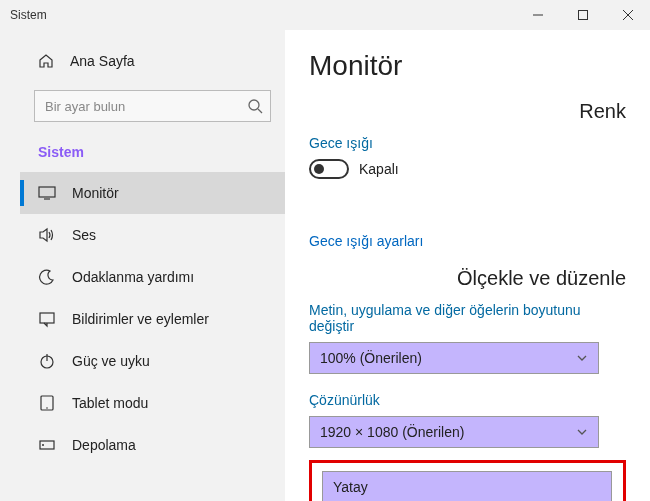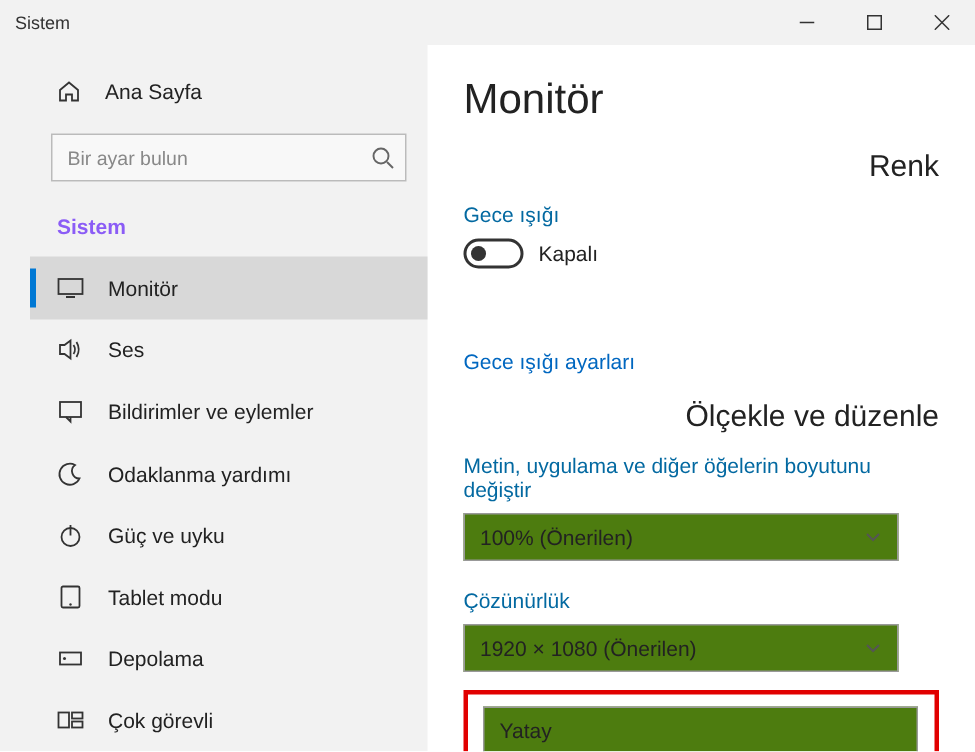--- a/index.html
+++ b/index.html
@@ -26,21 +26,21 @@
 .nav-item span { font-size: 14px; color: #222; }
 .main { flex: 1; padding: 20px 24px 0 24px; overflow: hidden; }
 h1 { font-weight: 300; font-size: 28px; color: #222; margin-bottom: 18px; }
 h2 { font-weight: 400; font-size: 20px; color: #222; margin-bottom: 12px; text-align: right; }
 .field-label { font-size: 14px; color: #0369a1; margin-bottom: 8px; }
 .toggle-row { display: flex; align-items: center; margin-bottom: 10px; }
 .toggle { width: 40px; height: 20px; border: 2px solid #333; border-radius: 10px; position: relative; margin-right: 10px; cursor: pointer; }
 .toggle-knob { width: 10px; height: 10px; border-radius: 50%; background: #333; position: absolute; left: 3px; top: 3px; }
 .toggle-row span { font-size: 14px; color: #222; }
 .link { color: #0067c0; font-size: 14px; cursor: pointer; margin-bottom: 18px; display: inline-block; margin-top: 40px; }
-.select { width: 290px; height: 32px; border: 1px solid #999; display: flex; align-items: center; justify-content: space-between; padding: 0 10px; font-size: 14px; color: #222; cursor: pointer; margin-bottom: 12px; background: #4d7c0f; }
+.select { width: 290px; height: 32px; border: 1px solid #999; display: flex; align-items: center; justify-content: space-between; padding: 0 10px; font-size: 14px; color: #222; cursor: pointer; margin-bottom: 12px; background: #c4b5fd; }
 .highlight-box { border: 3px solid #e10000; padding: 8px 10px 10px 10px; margin-top: 4px; }
 .gap { height: 6px; }
 .group { margin-bottom: 14px; }
 svg { display: block; }
 </style>
 </head>
 <body>
 
 <div class="titlebar">
   <span class="titlebar-title">Sistem</span>
@@ -99,33 +99,33 @@
           <svg width="18" height="18" viewBox="0 0 18 18">
             <path d="M2 6 H5 L9 3 V15 L5 12 H2 Z" fill="none" stroke="#333" stroke-width="1.2"></path>
             <path d="M11 6 Q13 9 11 12 M13 4 Q16 9 13 14" fill="none" stroke="#333" stroke-width="1.2"></path>
           </svg>
         </span>
       <span>Ses</span>
     </div>
     <div class="nav-item">
       <span class="icon">
           <svg width="18" height="18" viewBox="0 0 18 18">
+            <path d="M12 3 A7 7 0 1 0 15 12 A5 5 0 0 1 12 3 Z" fill="none" stroke="#333" stroke-width="1.2"></path>
+          </svg>
+        </span>
+      <span>Odaklanma yardımı</span>
+    </div>
+    <div class="nav-item">
+      <span class="icon">
+          <svg width="18" height="18" viewBox="0 0 18 18">
             <rect x="2" y="3" width="14" height="10" fill="none" stroke="#333" stroke-width="1.2"></rect>
             <path d="M6 13 L9 16 L9 13" fill="none" stroke="#333" stroke-width="1.2"></path>
           </svg>
         </span>
       <span>Bildirimler ve eylemler</span>
-    </div>
-    <div class="nav-item">
-      <span class="icon">
-          <svg width="18" height="18" viewBox="0 0 18 18">
-            <path d="M12 3 A7 7 0 1 0 15 12 A5 5 0 0 1 12 3 Z" fill="none" stroke="#333" stroke-width="1.2"></path>
-          </svg>
-        </span>
-      <span>Odaklanma yardımı</span>
     </div>
     <div class="nav-item">
       <span class="icon">
           <svg width="18" height="18" viewBox="0 0 18 18">
             <circle cx="9" cy="10" r="6" fill="none" stroke="#333" stroke-width="1.2"></circle>
             <line x1="9" y1="2" x2="9" y2="9" stroke="#333" stroke-width="1.2"></line>
           </svg>
         </span>
       <span>Güç ve uyku</span>
     </div>
@@ -139,30 +139,20 @@
       <span>Tablet modu</span>
     </div>
     <div class="nav-item">
       <span class="icon">
           <svg width="18" height="18" viewBox="0 0 18 18">
             <rect x="2" y="5" width="14" height="8" fill="none" stroke="#333" stroke-width="1.2"></rect>
             <circle cx="5" cy="9" r="1" fill="#333"></circle>
           </svg>
         </span>
       <span>Depolama</span>
-    </div>
-    <div class="nav-item">
-      <span class="icon">
-          <svg width="18" height="18" viewBox="0 0 18 18">
-            <rect x="1" y="4" width="7" height="10" fill="none" stroke="#333" stroke-width="1.2"></rect>
-            <rect x="10" y="4" width="7" height="4" fill="none" stroke="#333" stroke-width="1.2"></rect>
-            <rect x="10" y="10" width="7" height="4" fill="none" stroke="#333" stroke-width="1.2"></rect>
-          </svg>
-        </span>
-      <span>Çok görevli</span>
     </div>
   </div>
 
   <div class="main">
     <h1>Monitör</h1>
 
     <h2>Renk</h2>
     <div class="group">
       <div class="field-label">Gece ışığı</div>
       <div class="toggle-row">

